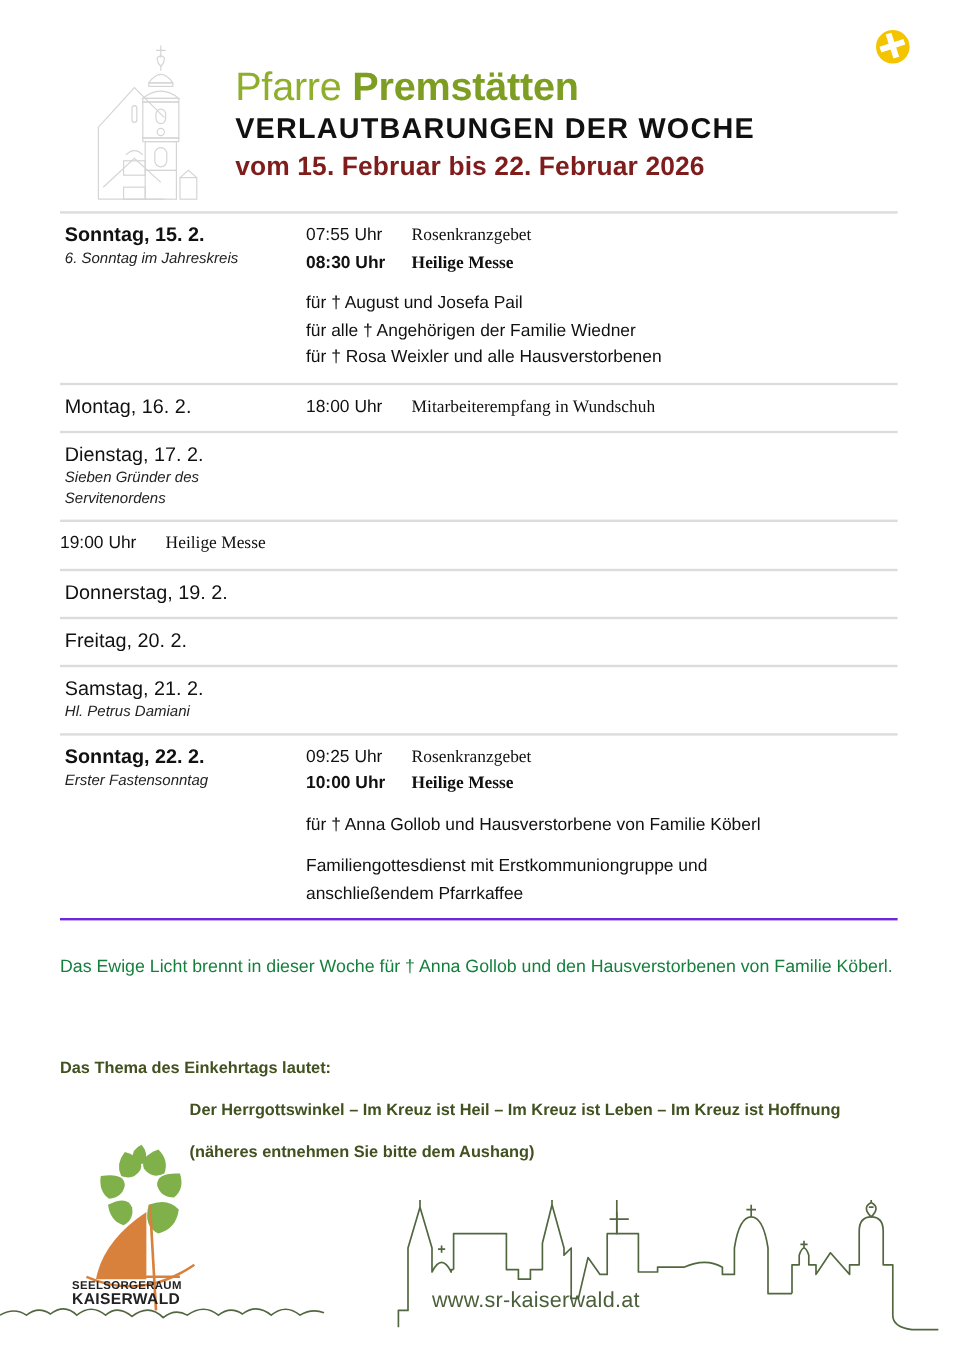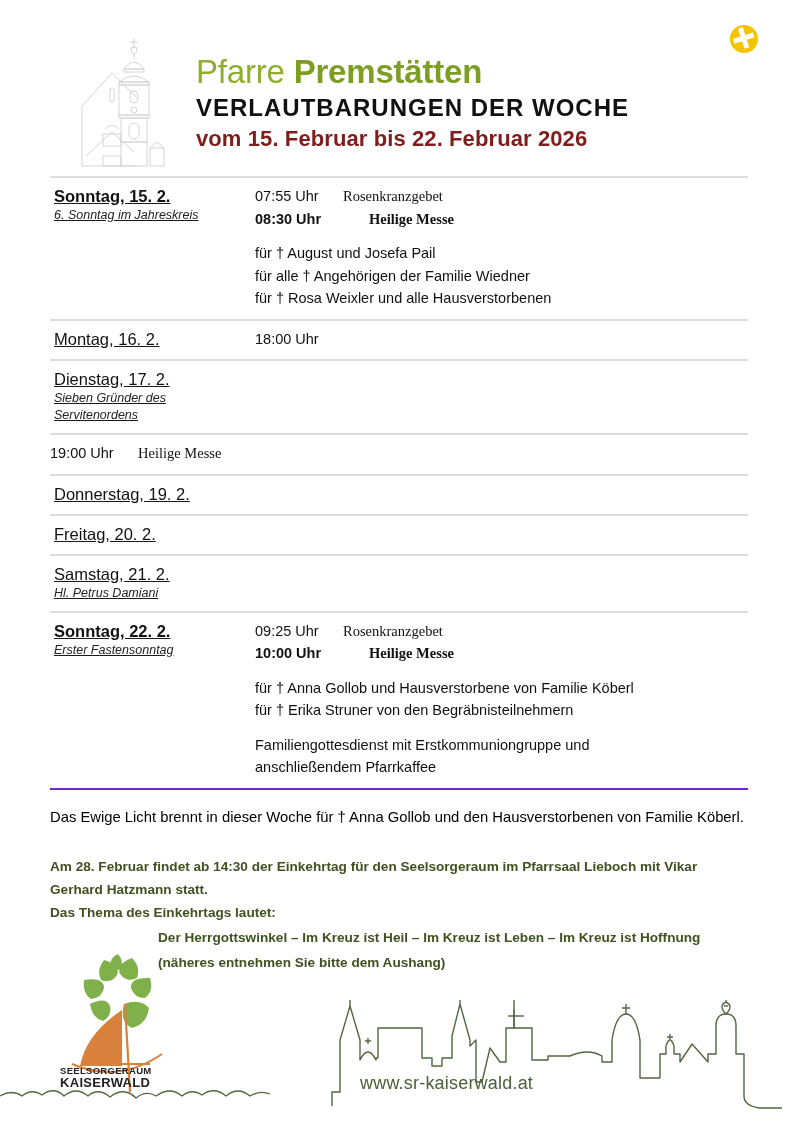--- a/index.html
+++ b/index.html
@@ -78,21 +78,20 @@
     border-top: 2px solid #dcdcdc;
     padding: 7px 0 9px 0;
     box-sizing: border-box;
   }
   .row.last-line { border-bottom: 2px solid #6d28d9; }
   .col-day {
     width: 205px;
     flex: 0 0 205px;
     padding-left: 4px;
     box-sizing: border-box;
-    text-decoration: underline;
   }
   .col-events {
     flex: 1 1 auto;
     min-width: 0;
   }
   .day-name {
     font-size: 16.5px;
     line-height: 22px;
     color: #111;
     font-weight: 400;
@@ -104,21 +103,21 @@
     line-height: 17px;
     font-style: italic;
     color: #222;
   }
   .ev-line {
     display: flex;
     font-size: 14.5px;
     line-height: 22.5px;
     color: #111;
   }
-  .ev-line.bold { font-weight: 700; gap: 26px; }
+  .ev-line.bold { font-weight: 700; }
   .ev-time {
     width: 88px;
     flex: 0 0 88px;
     white-space: nowrap;
   }
   .ev-text { flex: 1 1 auto; font-family: Liberation Serif, serif; }
   .ev-note {
     font-size: 14.5px;
     line-height: 22.5px;
     color: #111;
@@ -126,37 +125,36 @@
   .ev-gap { height: 12px; }
 
   
   .ewiges {
     position: absolute;
     left: 50px;
     top: 794px;
     width: 700px;
     font-size: 14.8px;
     line-height: 24px;
-    color: #000000;
-    margin-top: 11px;
+    color: #15803d;
   }
   .notice {
     position: absolute;
     left: 50px;
     top: 855px;
     width: 700px;
     font-size: 13.6px;
     font-weight: 700;
     line-height: 23px;
     color: #41511F;
   }
   .notice .theme {
     display: block;
     margin-left: 108px;
-    margin-top: 2px;
+    margin-top: 12px;
   }
 
   
   .kw-logo {
     position: absolute;
     left: 58px;
     top: 942px;
     width: 118px;
     height: 152px;
   }
@@ -252,20 +250,21 @@
         <div class="ev-note">für † Rosa Weixler und alle Hausverstorbenen</div>
       </div>
     </div>
     <div class="row">
       <div class="col-day">
         <div class="day-name">Montag, 16. 2.</div>
       </div>
       <div class="col-events">
         <div class="ev-line">
           <span class="ev-time">18:00 Uhr</span>
+          <span class="ev-text">Mitarbeiterempfang in Wundschuh</span>
         </div>
       </div>
     </div>
     <div class="row">
       <div class="col-day">
         <div class="day-name">Dienstag, 17. 2.</div>
         <div class="day-sub">Sieben Gründer des</div>
         <div class="day-sub">Servitenordens</div>
       </div>
       <div class="col-events"></div>
@@ -306,32 +305,31 @@
         <div class="ev-line">
           <span class="ev-time">09:25 Uhr</span>
           <span class="ev-text">Rosenkranzgebet</span>
         </div>
         <div class="ev-line bold">
           <span class="ev-time">10:00 Uhr</span>
           <span class="ev-text">Heilige Messe</span>
         </div>
         <div class="ev-gap"></div>
         <div class="ev-note">für † Anna Gollob und Hausverstorbene von Familie Köberl</div>
-        <div class="ev-note">für † Erika Struner von den Begräbnisteilnehmern</div>
         <div class="ev-gap"></div>
         <div class="ev-note">Familiengottesdienst mit Erstkommuniongruppe und</div>
         <div class="ev-note">anschließendem Pfarrkaffee</div>
       </div>
     </div>
   </div>
 
 <div class="ewiges">Das Ewige Licht brennt in dieser Woche für † Anna Gollob und den Hausverstorbenen von Familie Köberl.</div>
 
 <div class="notice">
-  <span>Am 28. Februar findet ab 14:30 der Einkehrtag für den Seelsorgeraum im Pfarrsaal Lieboch mit Vikar Gerhard Hatzmann statt.</span><br>
+  <br>
   <span>Das Thema des Einkehrtags lautet:</span>
   <span class="theme">Der Herrgottswinkel – Im Kreuz ist Heil – Im Kreuz ist Leben – Im Kreuz ist Hoffnung</span>
   <span class="theme">(näheres entnehmen Sie bitte dem Aushang)</span>
 </div>
 
 <svg class="kw-logo" viewBox="0 0 118 152">
   <g fill="#7FB04A">
     <path d="M46 18 q-8 10 -3 20 q10 4 16 -5 q4 -10 -13 -15 Z"></path>
     <path d="M74 16 q9 9 5 20 q-10 5 -17 -4 q-4 -10 12 -16 Z"></path>
     <path d="M26 38 q-2 13 7 19 q11 -1 13 -11 q0 -11 -20 -8 Z"></path>

